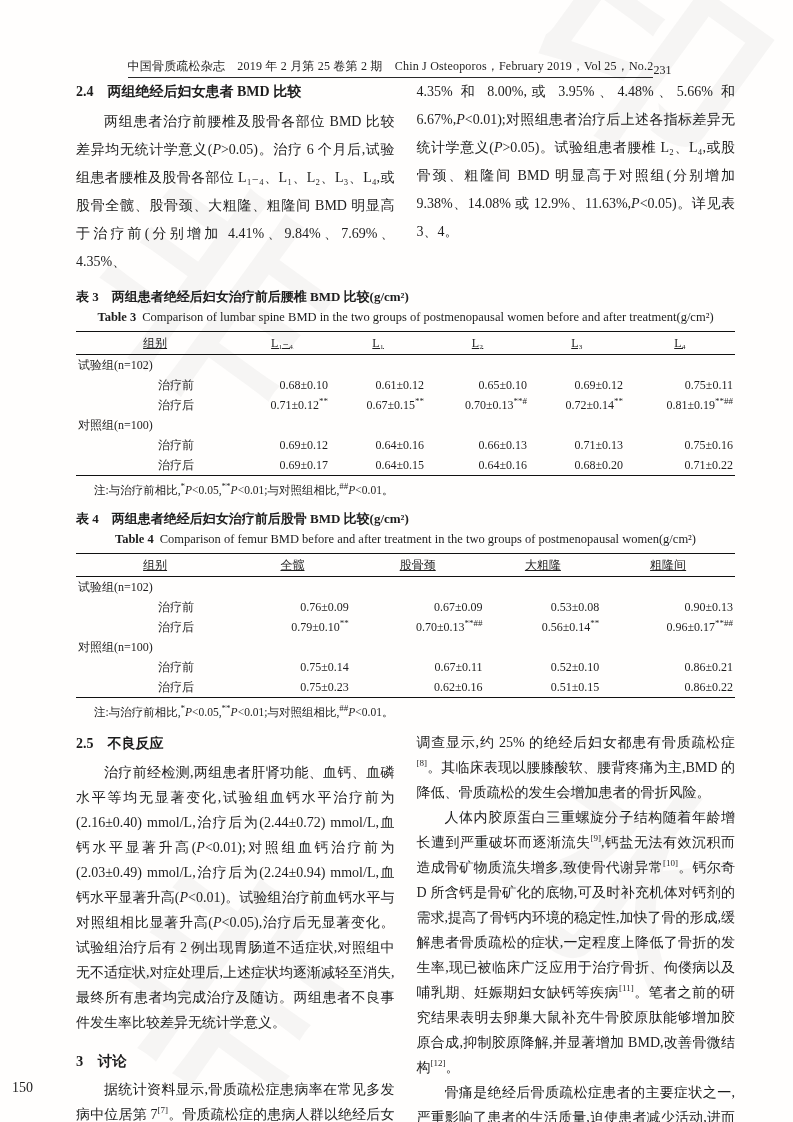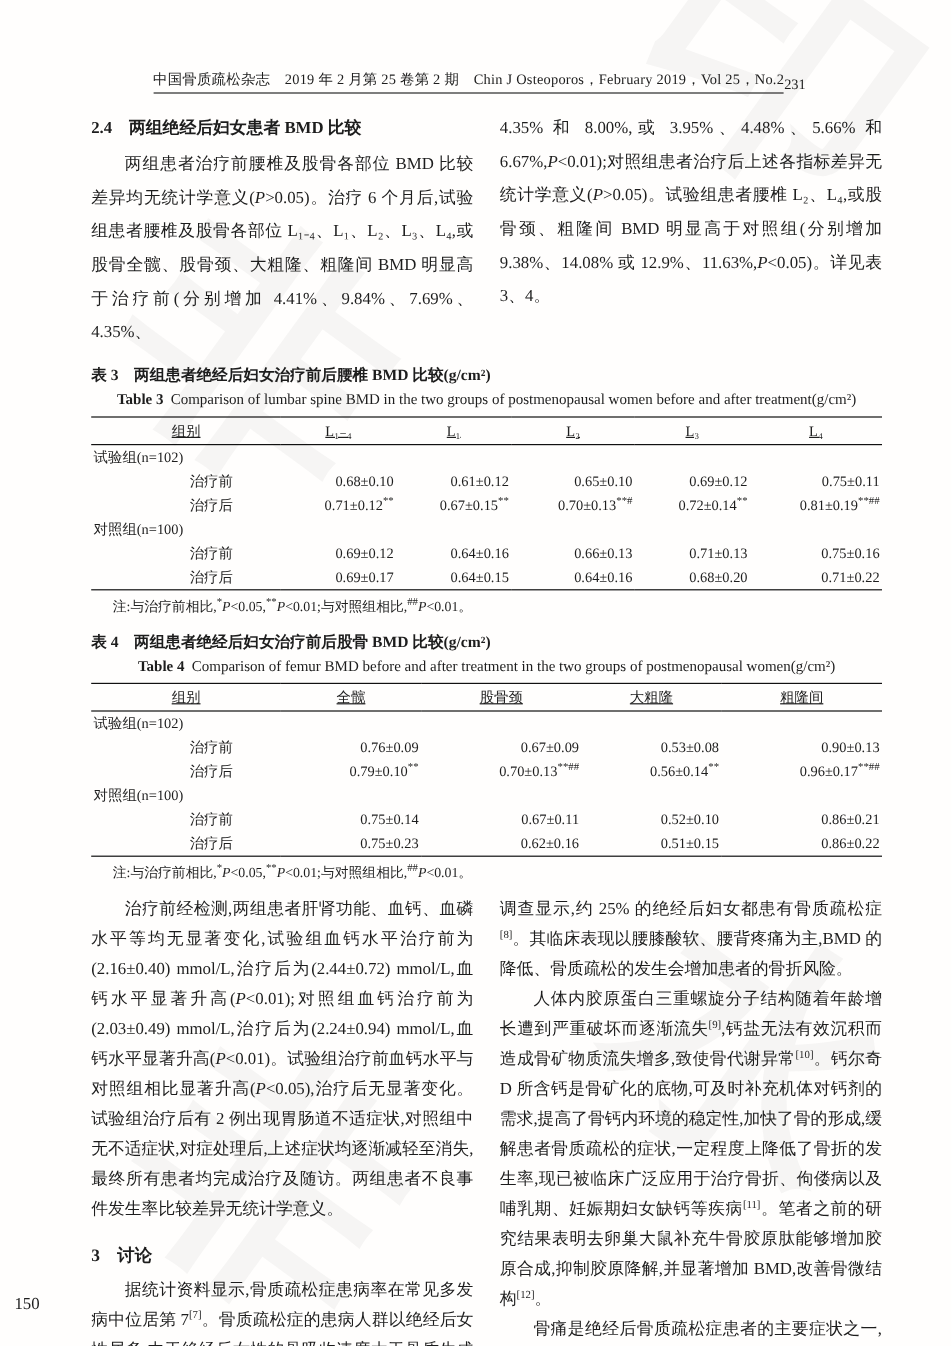--- a/index.html
+++ b/index.html
@@ -34,21 +34,21 @@
   .journal-line{border-bottom:1.2px solid #2a2a2a;padding-bottom:3px;letter-spacing:0.2px;}
   .header-pageno{padding-right:12px;}
   
   .two-col{display:flex;gap:22px;}
   .col{flex:1 1 0;min-width:0;font-size:14px;line-height:28px;text-align:justify;}
   .col.tight{line-height:25px;}
   .sec-heading{font-size:14px;font-weight:bold;margin:0 0 2px 0;line-height:28px;}
   .sec-heading.lv1{font-size:14.5px;}
   p.para{margin:0;text-indent:2em;}
   p.para.noindent{text-indent:0;}
-  .mt16{margin-top:16px;font-family:Liberation Serif, serif;}
+  .mt16{}
   .mt10{margin-top:10px;}
   sup{font-size:9px;line-height:0;}
   
   .tablewrap{margin-top:12px;}
   .tcaption-zh{text-align:left;font-weight:bold;font-size:13px;line-height:18px;margin:6px 0 3px;}
   .tcaption-en{text-align:center;font-size:12.5px;line-height:17px;margin:0 0 5px;}
   .tcaption-en b{margin-right:6px;}
   table.paper{
     width:100%;border-collapse:collapse;font-size:12px;
     border-top:1.6px solid #111;border-bottom:1.6px solid #111;
@@ -207,20 +207,21 @@
               <td class="val">0.51±0.15</td>
               <td class="val">0.86±0.22</td>
             </tr>
           </tbody>
         </table>
       <div class="tnote rich">注:与治疗前相比,<sup>*</sup><i>P</i>&lt;0.05,<sup>**</sup><i>P</i>&lt;0.01;与对照组相比,<sup>##</sup><i>P</i>&lt;0.01。</div>
     </div>
 
     <div class="two-col mt10">
       <div class="col tight">
+        <h2 class="sec-heading">2.5　不良反应</h2>
         <p class="para rich">治疗前经检测,两组患者肝肾功能、血钙、血磷水平等均无显著变化,试验组血钙水平治疗前为(2.16±0.40) mmol/L,治疗后为(2.44±0.72) mmol/L,血钙水平显著升高(<i>P</i>&lt;0.01);对照组血钙治疗前为(2.03±0.49) mmol/L,治疗后为(2.24±0.94) mmol/L,血钙水平显著升高(<i>P</i>&lt;0.01)。试验组治疗前血钙水平与对照组相比显著升高(<i>P</i>&lt;0.05),治疗后无显著变化。试验组治疗后有 2 例出现胃肠道不适症状,对照组中无不适症状,对症处理后,上述症状均逐渐减轻至消失,最终所有患者均完成治疗及随访。两组患者不良事件发生率比较差异无统计学意义。</p>
         <h2 class="sec-heading lv1" style="margin-top:12px;">3　讨论</h2>
         <p class="para rich">据统计资料显示,骨质疏松症患病率在常见多发病中位居第 7<sup>[7]</sup>。骨质疏松症的患病人群以绝经后女性居多,由于绝经后女性的骨吸收速度大于骨质生成速度,导致了骨质丢失,进而引发骨质疏松。</p>
       </div>
       <div class="col tight">
         <p class="para noindent rich">调查显示,约 25% 的绝经后妇女都患有骨质疏松症<sup>[8]</sup>。其临床表现以腰膝酸软、腰背疼痛为主,BMD 的降低、骨质疏松的发生会增加患者的骨折风险。</p>
         <p class="para rich">人体内胶原蛋白三重螺旋分子结构随着年龄增长遭到严重破坏而逐渐流失<sup>[9]</sup>,钙盐无法有效沉积而造成骨矿物质流失增多,致使骨代谢异常<sup>[10]</sup>。钙尔奇 D 所含钙是骨矿化的底物,可及时补充机体对钙剂的需求,提高了骨钙内环境的稳定性,加快了骨的形成,缓解患者骨质疏松的症状,一定程度上降低了骨折的发生率,现已被临床广泛应用于治疗骨折、佝偻病以及哺乳期、妊娠期妇女缺钙等疾病<sup>[11]</sup>。笔者之前的研究结果表明去卵巢大鼠补充牛骨胶原肽能够增加胶原合成,抑制胶原降解,并显著增加 BMD,改善骨微结构<sup>[12]</sup>。</p>
         <p class="para rich">骨痛是绝经后骨质疏松症患者的主要症状之一,严重影响了患者的生活质量,迫使患者减少活动,进而加重骨质疏松。本研究结果表明,试验组与对照组患者治疗后骨痛均有不同程度改善,且</p>
       </div>
     </div>

